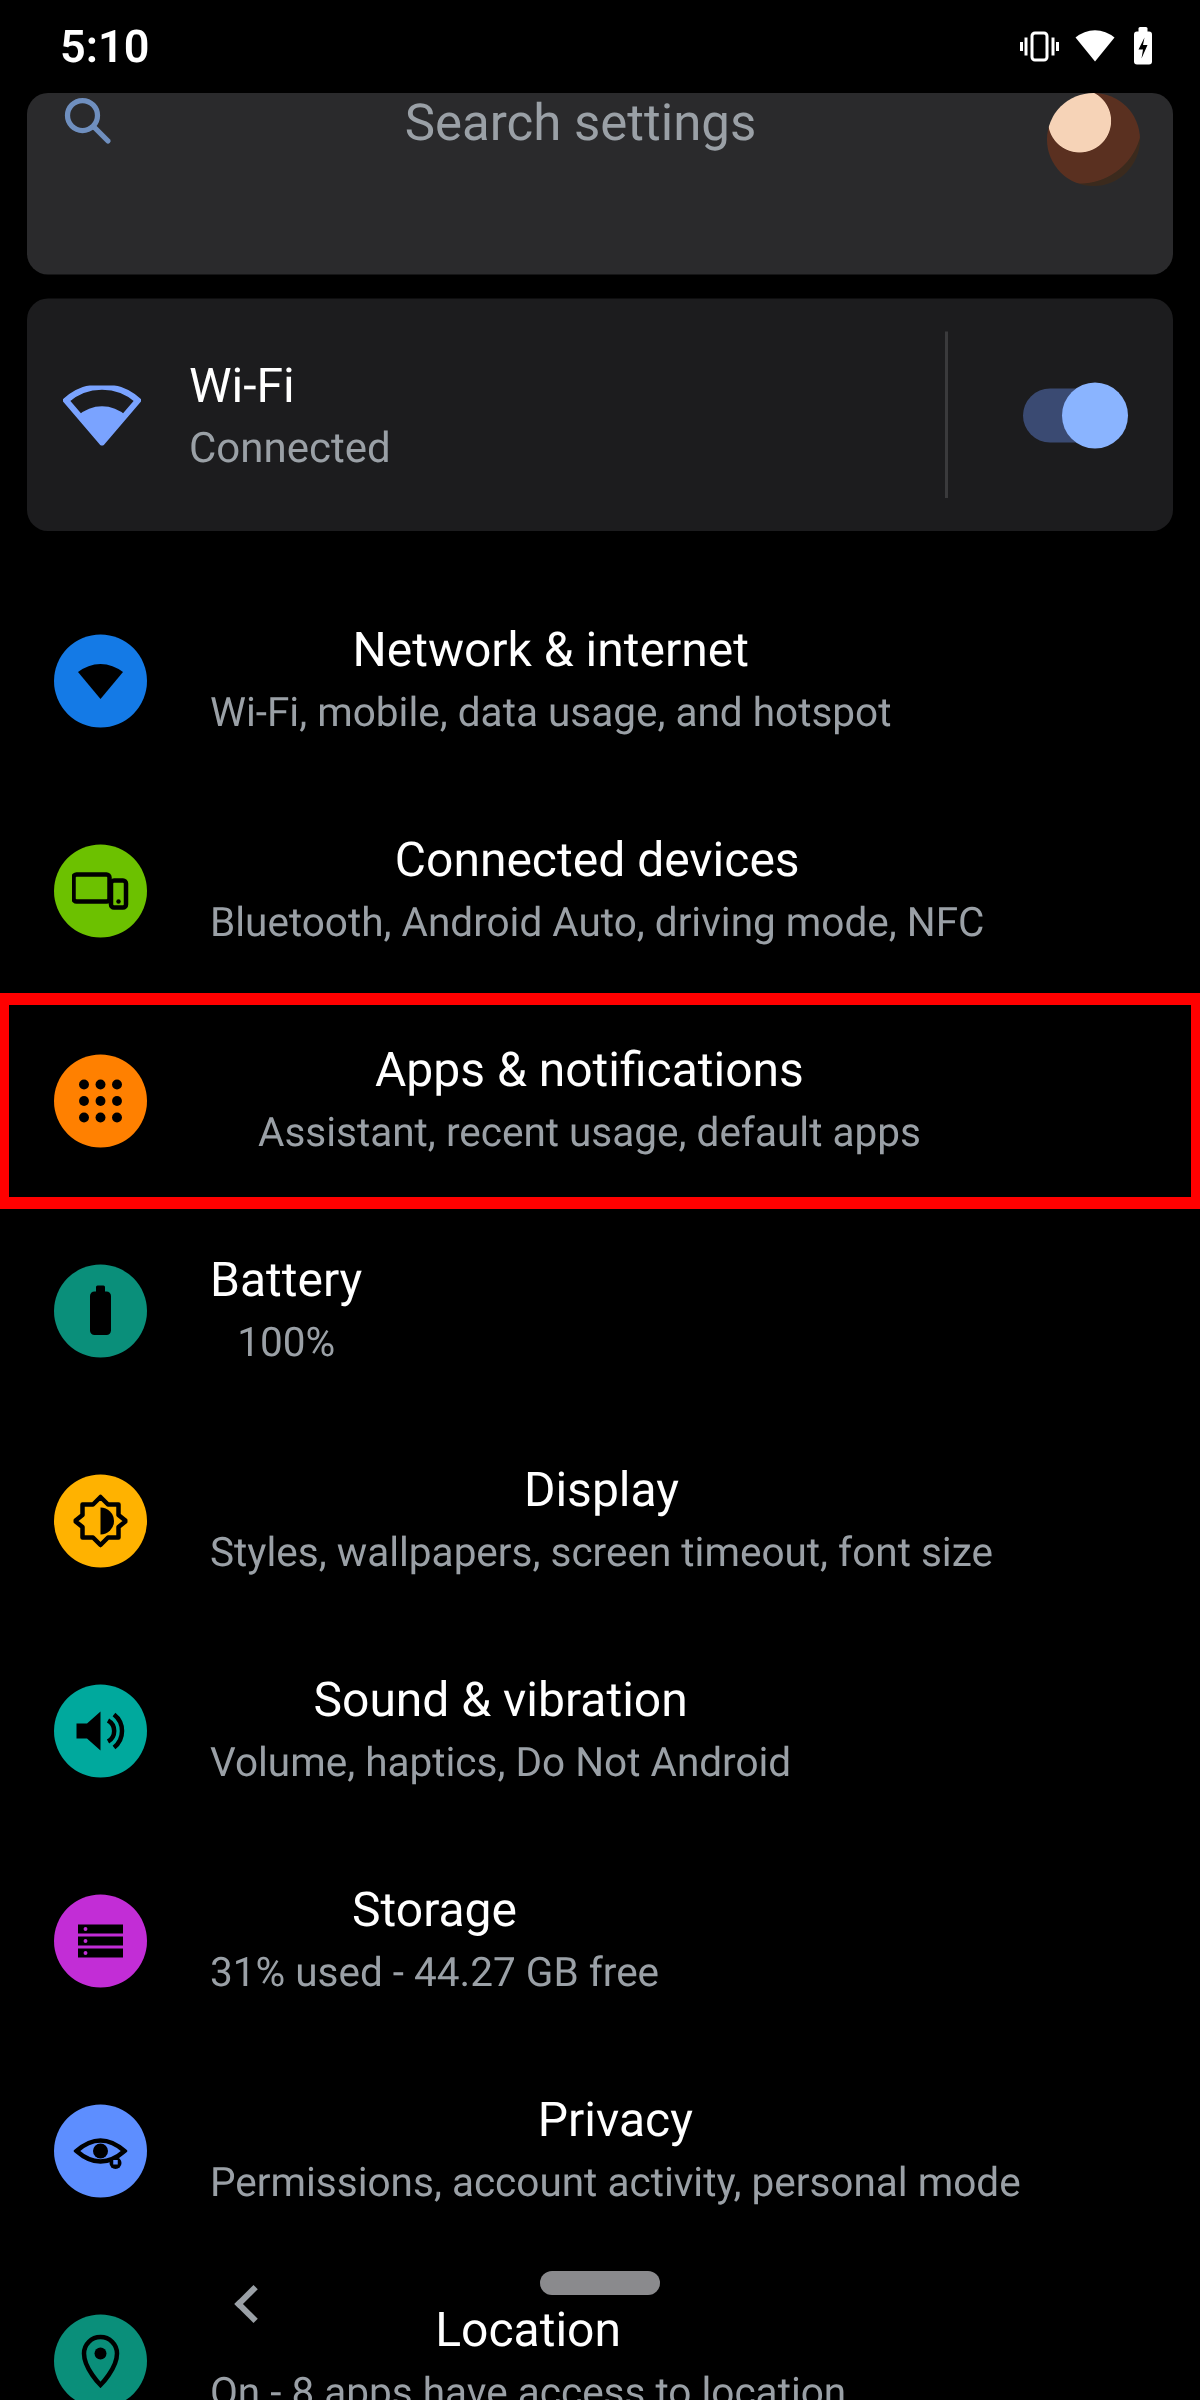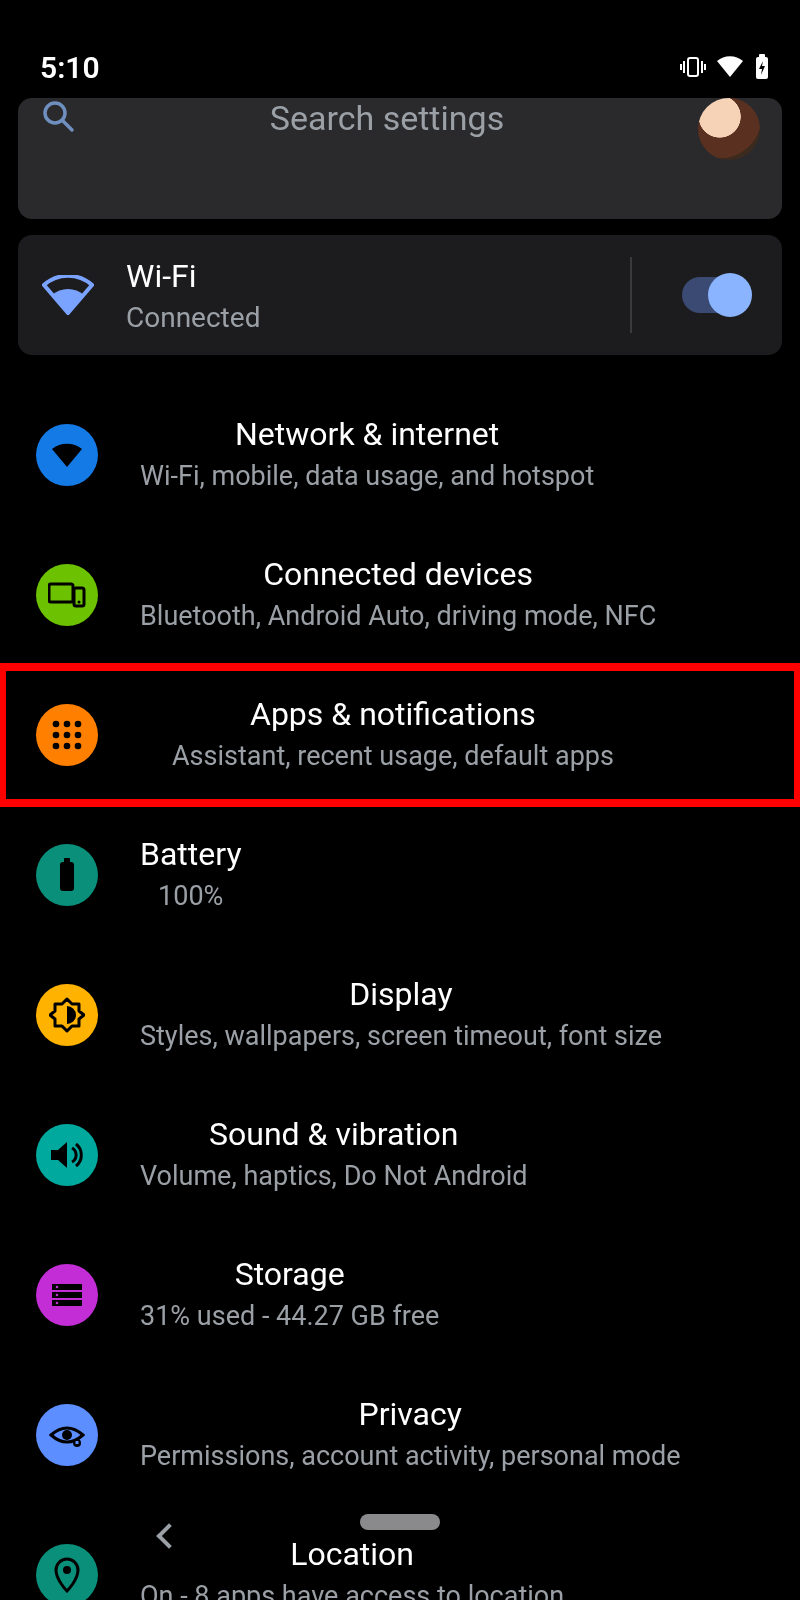--- a/index.html
+++ b/index.html
@@ -11,21 +11,20 @@
     color: #fff;
     overflow: hidden;
     position: relative;
   }
   .status-bar {
     display: flex;
     justify-content: space-between;
     align-items: center;
     padding: 20px 30px 8px 40px;
     height: 50px;
-    margin-top: 36px;
   }
   .status-time { font-size: 30px; font-weight: 600; }
   .status-icons { display: flex; gap: 10px; align-items: center; }
   .status-icons span { display: inline-flex; }
   .search-card {
     margin: 12px 18px 0 18px;
     background: #2a2a2c;
     border-radius: 14px;
     height: 121px;
     display: flex;
@@ -41,21 +40,21 @@
   }
   .avatar {
     width: 62px; height: 62px; border-radius: 50%;
     background: radial-gradient(circle at 35% 30%, #f6d3b7 0 35%, #5a3020 36% 70%, #3b2a1d 71% 100%);
     flex: 0 0 auto;
   }
   .wifi-card {
     margin: 16px 18px 0 18px;
     background: #1c1c1e;
     border-radius: 14px;
-    height: 120px;
+    height: 155px;
     display: flex;
     align-items: center;
     padding: 0 32px 0 24px;
     position: relative;
   }
   .wifi-card .wifi-icon { color:#7aa3ff; margin-right:32px; }
   .wifi-card .wifi-text .title { font-size: 32px; color:#fff; margin-bottom:6px;}
   .wifi-card .wifi-text .sub { font-size: 28px; color:#9aa0a6; }
   .wifi-card .divider {
     position:absolute; right:150px; top:22px; bottom:22px; width:2px; background:#3a3a3c;

